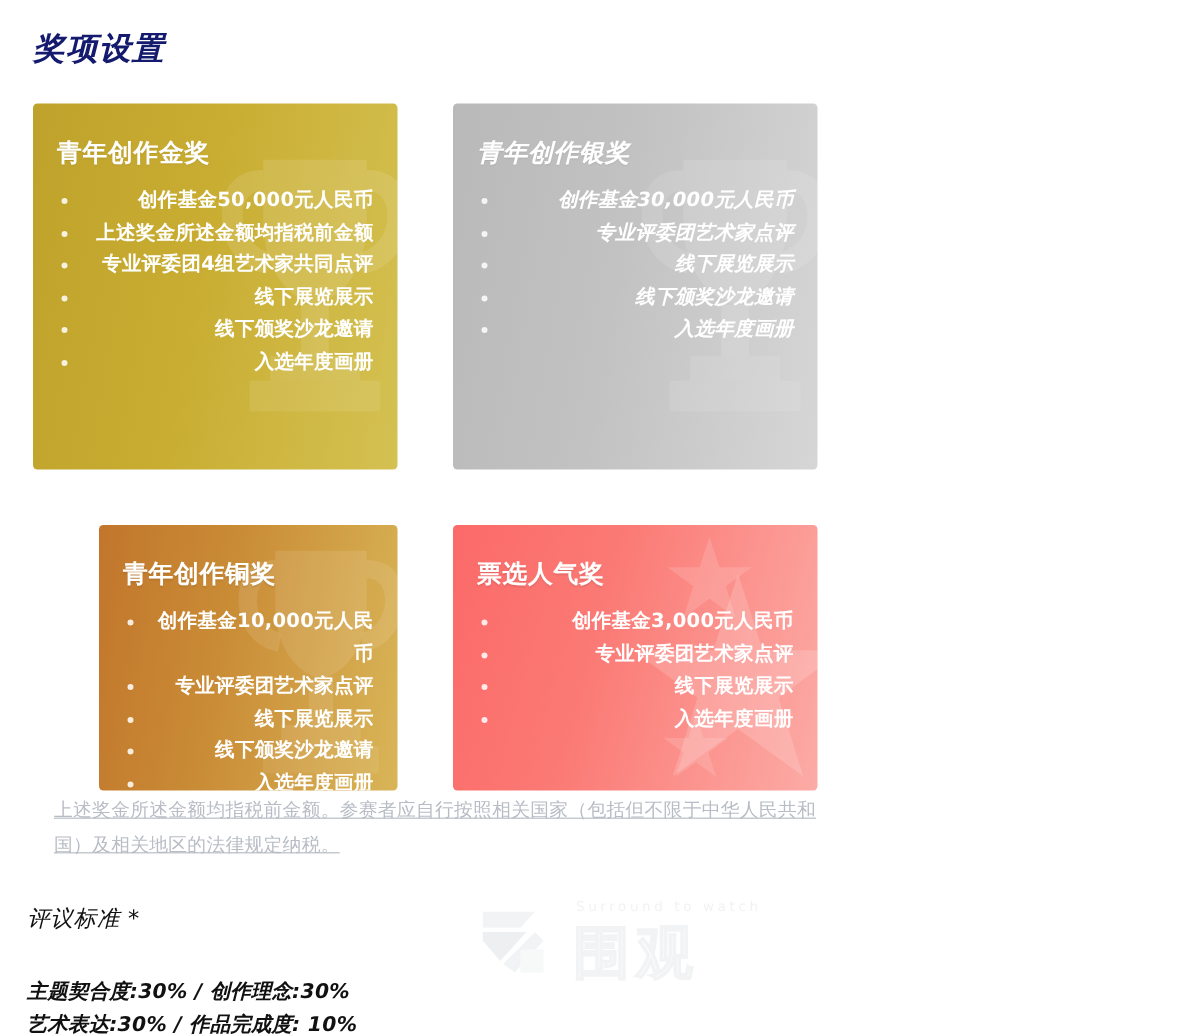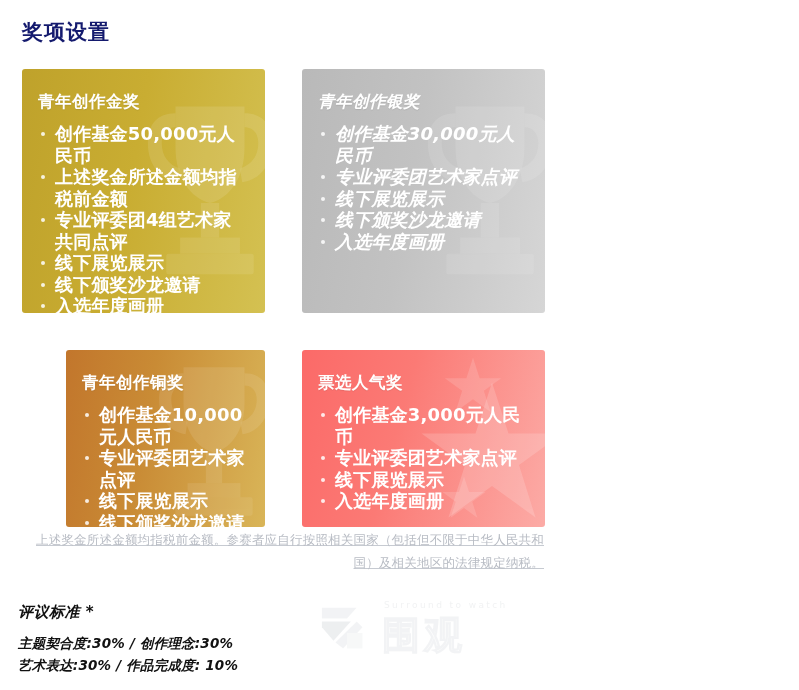--- a/index.html
+++ b/index.html
@@ -19,20 +19,21 @@
   
   .page-title {
     position: absolute;
     left: 22px; top: 18px;
     font-size: 21px;
     font-weight: bold;
     color: #141a6e;
     letter-spacing: 1px;
     line-height: 28px;
     white-space: nowrap;
+    font-style: italic;
   }
 
   
   .awards-grid {
     position: absolute;
     left: 22px; top: 69px;
     width: 502px;
     display: grid;
     grid-template-columns: 243px 243px;
     grid-template-rows: 244px 177px;
@@ -94,62 +95,62 @@
     color: #ffffff;
     letter-spacing: .5px;
     line-height: 22px;
     margin-bottom: 10px;
     text-shadow: 0 1px 1px rgba(0,0,0,.08);
   }
 
   .card-list { list-style: none; }
   .card-list li {
     position: relative;
-    font-size: 18px;
+    font-size: 13px;
     font-weight: bold;
     color: #ffffff;
     line-height: 21.5px;
     padding-left: 17px;
     letter-spacing: .2px;
+    text-align: right;
   }
   .card-list li::before {
     content: "";
     position: absolute;
     left: 3px; top: 9px;
     width: 4px; height: 4px;
     border-radius: 50%;
     background: rgba(255,255,255,.85);
   }
 
   
   .footnote {
     position: absolute;
-    left: 22px; top: 528px;
+    left: 36px; top: 528px;
     width: 522px;
     font-size: 12.5px;
     line-height: 23px;
     color: #b8bcc4;
     letter-spacing: .2px;
-    text-align: right;
   }
   .footnote .u { text-decoration: underline; text-decoration-color: #c6cad1; }
 
   
   .criteria {
     position: absolute;
     left: 18px; top: 600px;
   }
   .criteria-title {
     font-size: 15px;
-    font-weight: bold;
+    font-weight: normal;
     font-style: italic;
     color: #111111;
     letter-spacing: .5px;
     line-height: 24px;
-    margin-bottom: 8px;
+    margin-bottom: 26px;
   }
   .criteria-line {
     font-size: 13.5px;
     font-weight: bold;
     font-style: italic;
     color: #111111;
     line-height: 22px;
     letter-spacing: .2px;
     white-space: nowrap;
   }

